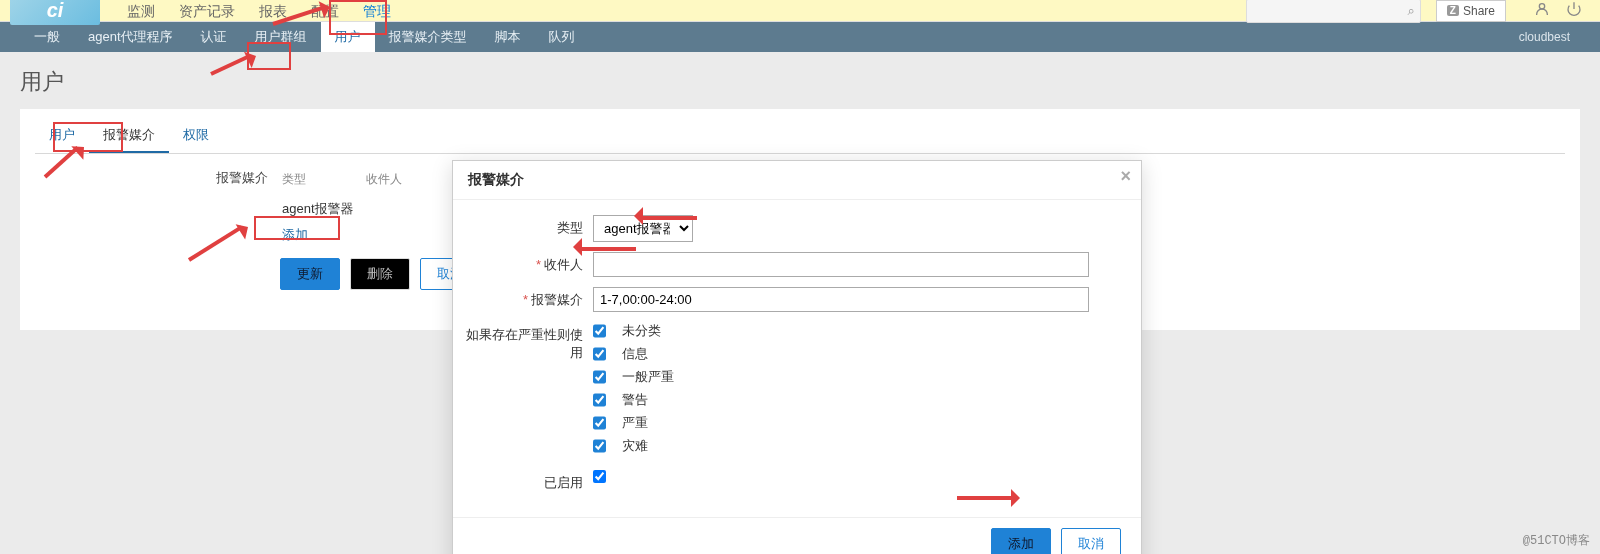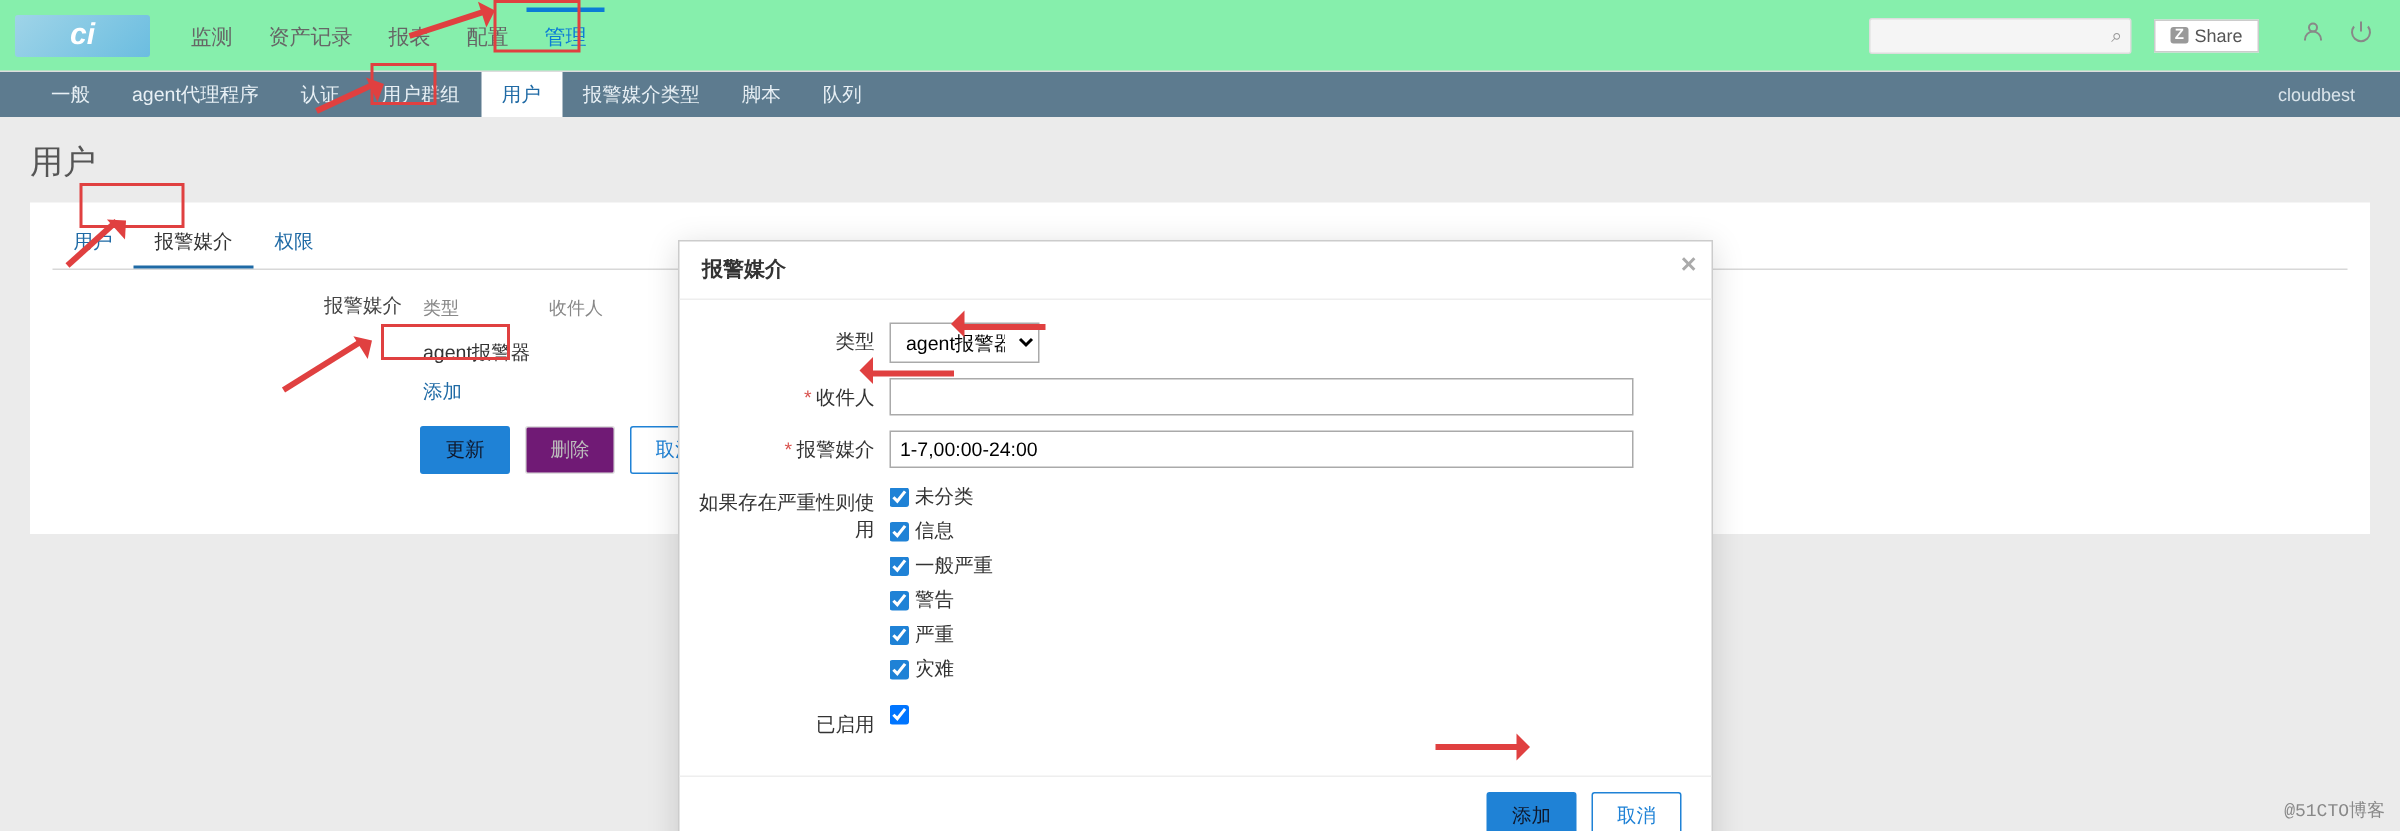--- a/index.html
+++ b/index.html
@@ -8,22 +8,22 @@
       font-size: 13px;
       background: #ebebeb;
       color: #333;
       width: 1600px;
       height: 554px;
       position: relative;
       overflow: hidden;
     }
     
     .topnav {
-      background: #86efac;
-      height: 48px;
+      background: #fef9c3;
+      height: 22px;
       display: flex;
       align-items: center;
       padding: 0 10px;
       border-bottom: 1px solid #ddd;
     }
     .logo {
       width: 90px;
       height: 28px;
       background: linear-gradient(135deg, #9fd4e8 0%, #6bbde0 100%);
       border-radius: 2px;
@@ -171,21 +171,21 @@
     .btn {
       padding: 6px 16px;
       border: 1px solid #1f82d6;
       border-radius: 2px;
       cursor: pointer;
       font-size: 13px;
       background: #fff;
       color: #1f82d6;
     }
     .btn.primary { background: #1f82d6; color: #0f172a; }
-    .btn.disabled { background: #701a75; color: #bbb; border-color: #ddd; cursor: not-allowed; }
+    .btn.disabled { background: #000000; color: #bbb; border-color: #ddd; cursor: not-allowed; }
     
     .dialog {
       position: absolute;
       top: 160px;
       left: 452px;
       width: 690px;
       background: #fff;
       border: 1px solid #ccc;
       box-shadow: 0 4px 20px rgba(0,0,0,.15);
     }
@@ -225,22 +225,21 @@
     .dfield select, .dfield input[type=text] {
       border: 1px solid #aaa;
       padding: 4px 6px;
       font-size: 13px;
       background: #fff;
     }
     .dfield select { width: 100px; }
     .dfield input[type=text] { width: 496px; }
     .chk-list label {
       display: flex;
-      align-items: center;
-      gap: 4px;
+      gap: 16px;
       margin-bottom: 5px;
       font-size: 13px;
       color: #333;
     }
     .chk-list input[type=checkbox] { accent-color: #1f82d6; }
     .dialog .dfooter {
       padding: 10px 20px 14px;
       display: flex;
       justify-content: flex-end;
       gap: 10px;

